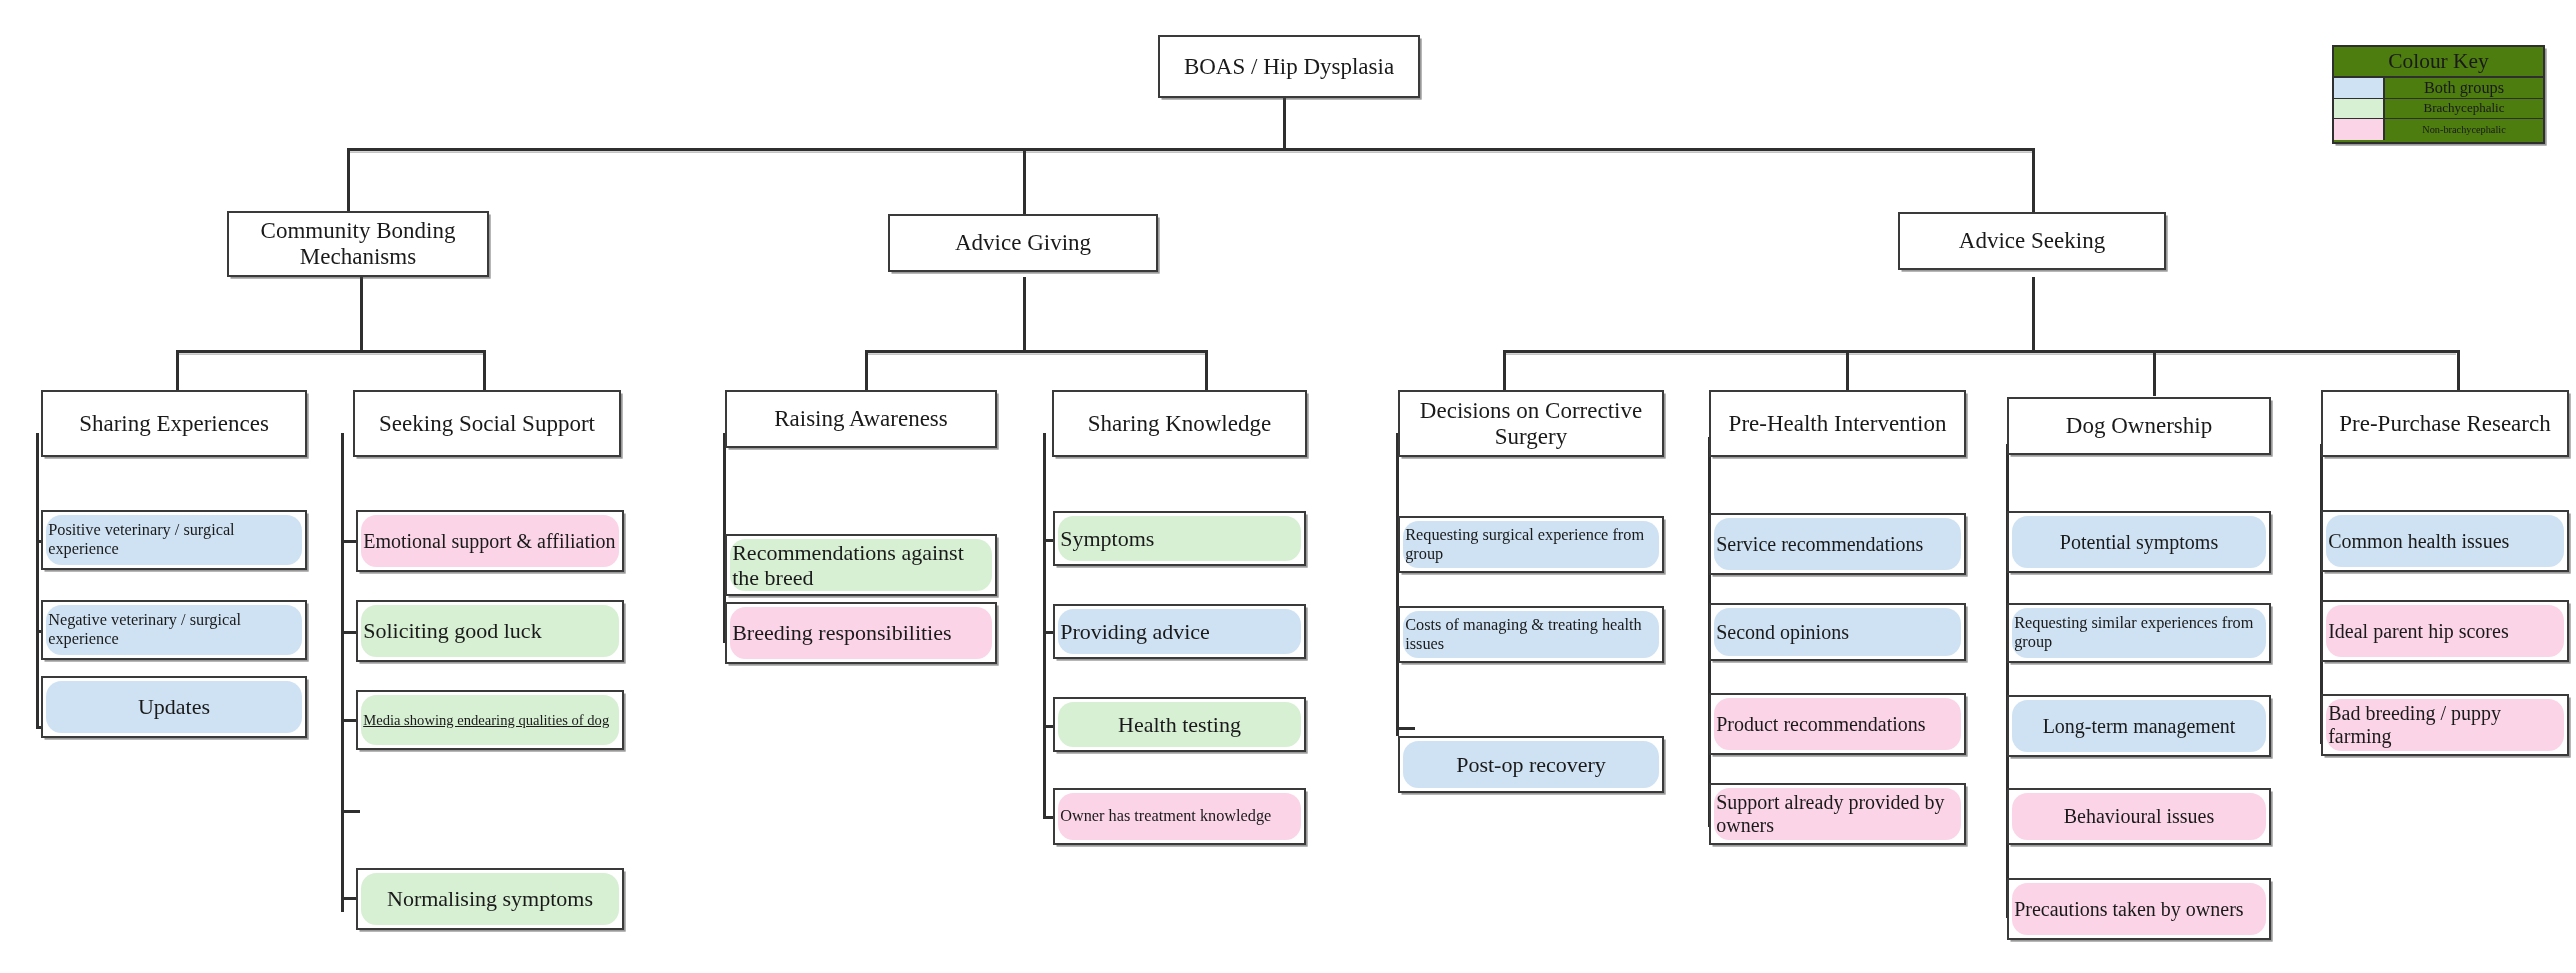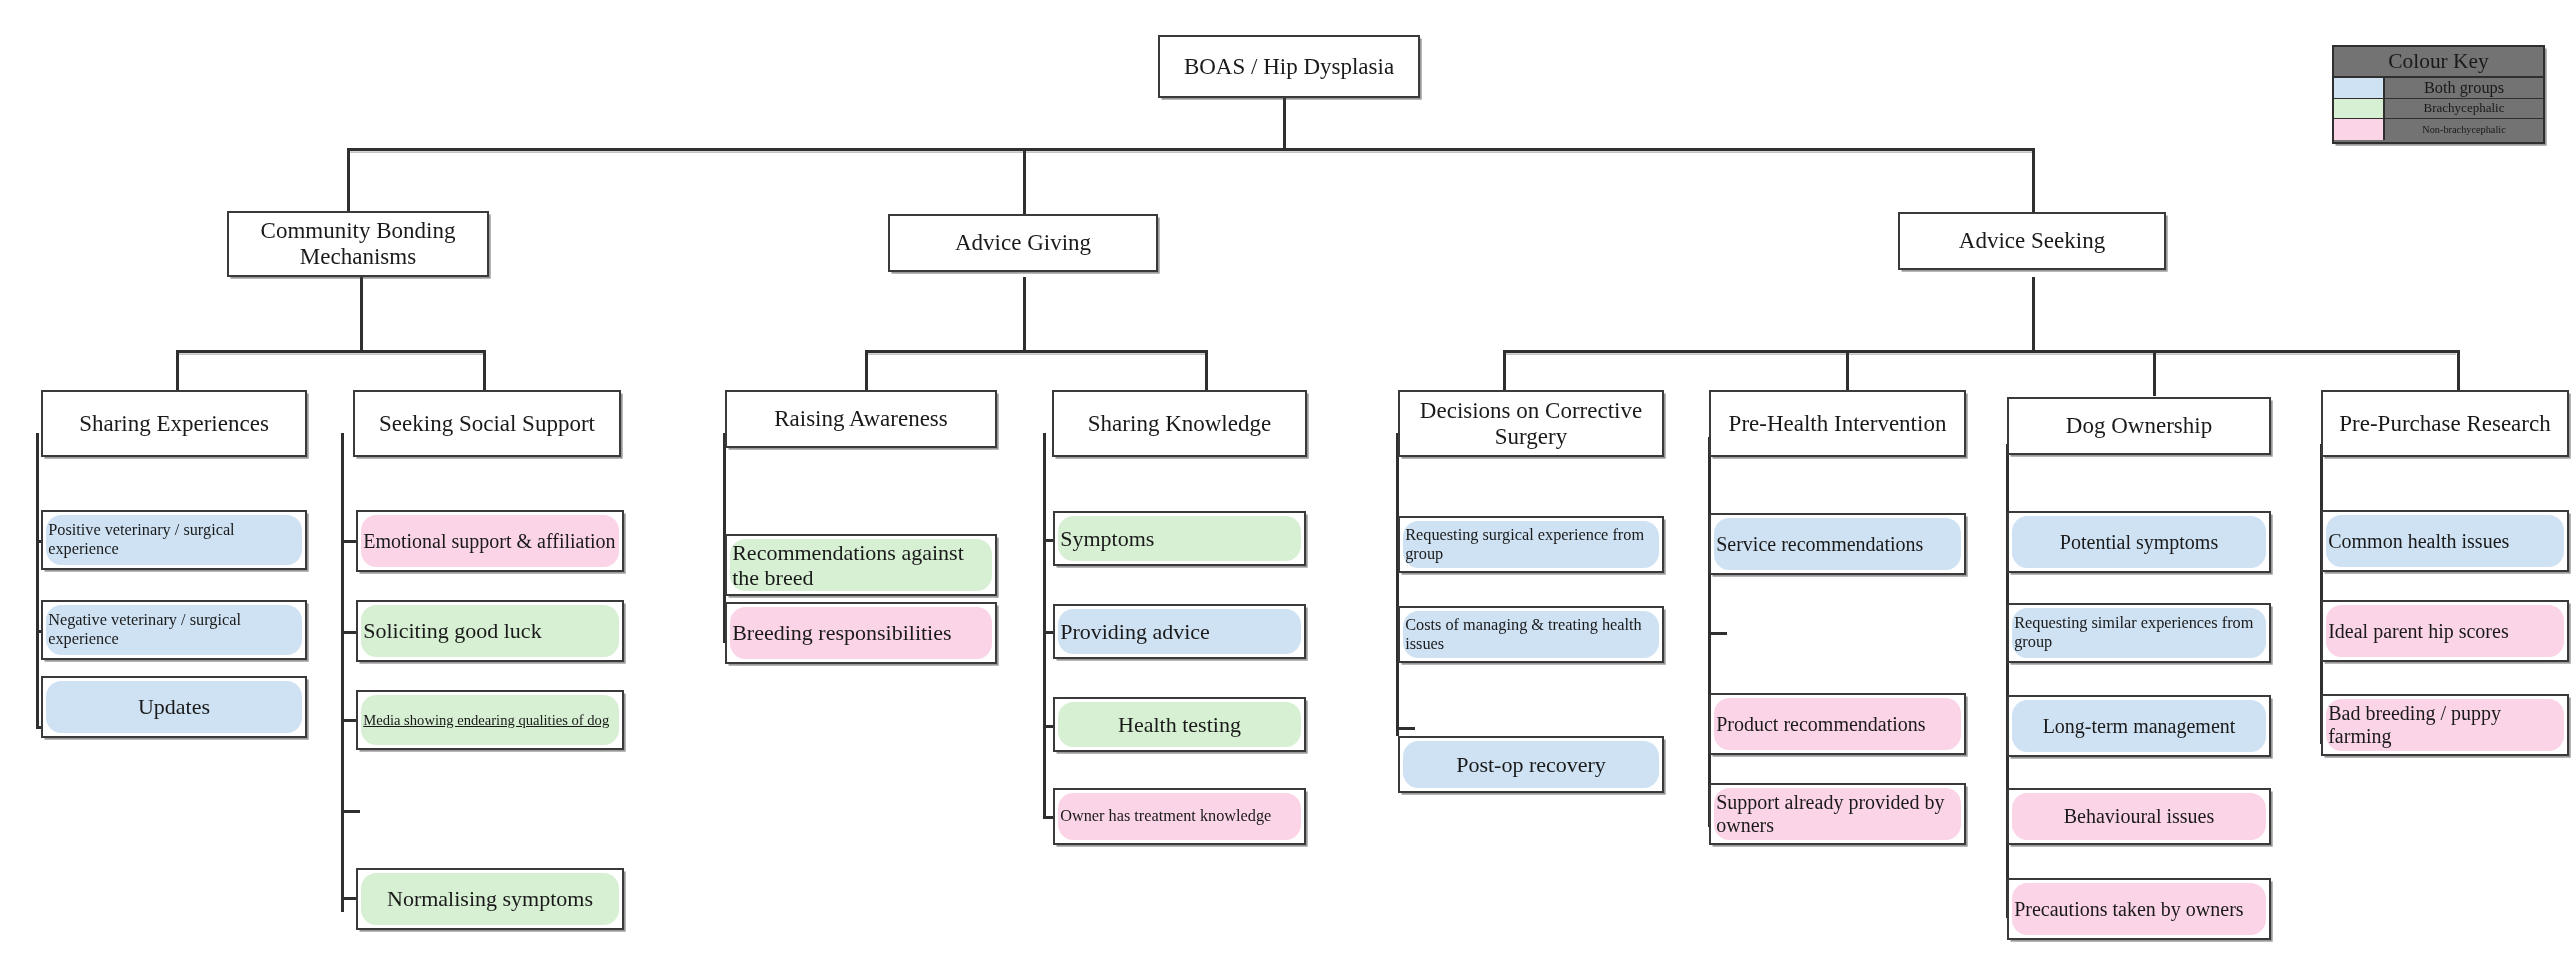--- a/index.html
+++ b/index.html
@@ -67,21 +67,21 @@
   .vline{position:absolute;background:#2f2f2f;width:2.6px;z-index:1;}
   .hline{position:absolute;background:#2f2f2f;height:2.6px;z-index:1;
          box-shadow:0 2.6px 0 -0.9px rgba(90,90,90,.5);}
   .bracket{position:absolute;background:#2f2f2f;width:2.6px;z-index:1;}
   .stub{position:absolute;background:#2f2f2f;height:2.6px;z-index:1;}
 
   
   #key{
     position:absolute;
     border:2.6px solid #2f2f2f;
-    background:#737373;
+    background:#4d7c0f;
     box-shadow:2.6px 2.6px 0 -0.9px rgba(70,70,70,.55);
     box-sizing:border-box;
     z-index:5;
   }
   #key .keytitle{
     height:31px;display:flex;align-items:center;justify-content:center;
     font-size:21.4px;border-bottom:2.6px solid #2f2f2f;box-sizing:border-box;
   }
   #key .krow{display:flex;height:20.6px;box-sizing:border-box;border-bottom:1.7px solid #2f2f2f;}
   #key .krow:last-child{border-bottom:none;}
@@ -294,20 +294,25 @@
   </div>
   <div class="leaf blue cj" style="left:1398px;top:736px;width:266px;height:57px;">
     <div class="pill fs-big">
         <span class="txt">Post-op recovery</span>
       </div>
   </div>
 
   <div class="leaf blue lj" style="left:1709px;top:513px;width:257px;height:62px;">
     <div class="pill fs-mid">
         <span class="txt">Service recommendations</span>
+      </div>
+  </div>
+  <div class="leaf blue lj" style="left:1709px;top:603px;width:257px;height:58px;">
+    <div class="pill fs-mid">
+        <span class="txt">Second opinions</span>
       </div>
   </div>
   <div class="leaf pink lj" style="left:1709px;top:693px;width:257px;height:62px;">
     <div class="pill fs-mid">
         <span class="txt">Product recommendations</span>
       </div>
   </div>
   <div class="leaf pink lj" style="left:1709px;top:783px;width:257px;height:62px;">
     <div class="pill fs-mid">
         <span class="txt">Support already provided by owners</span>

